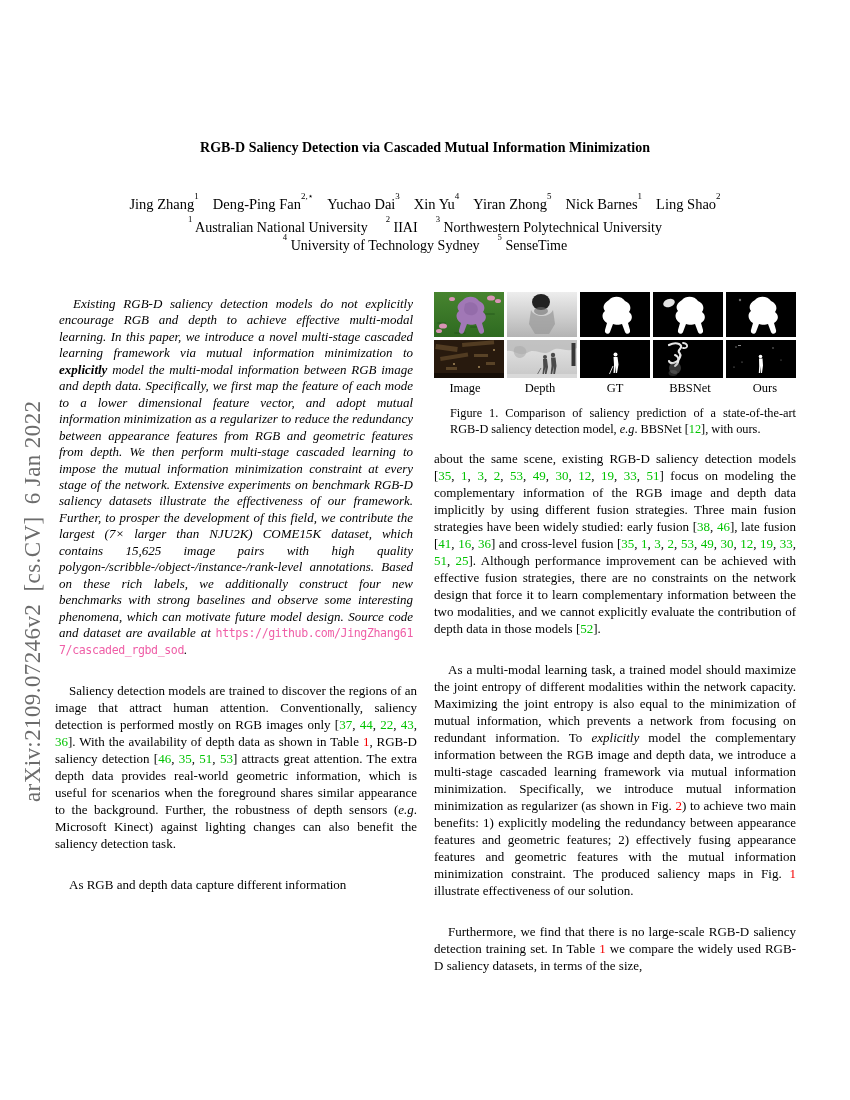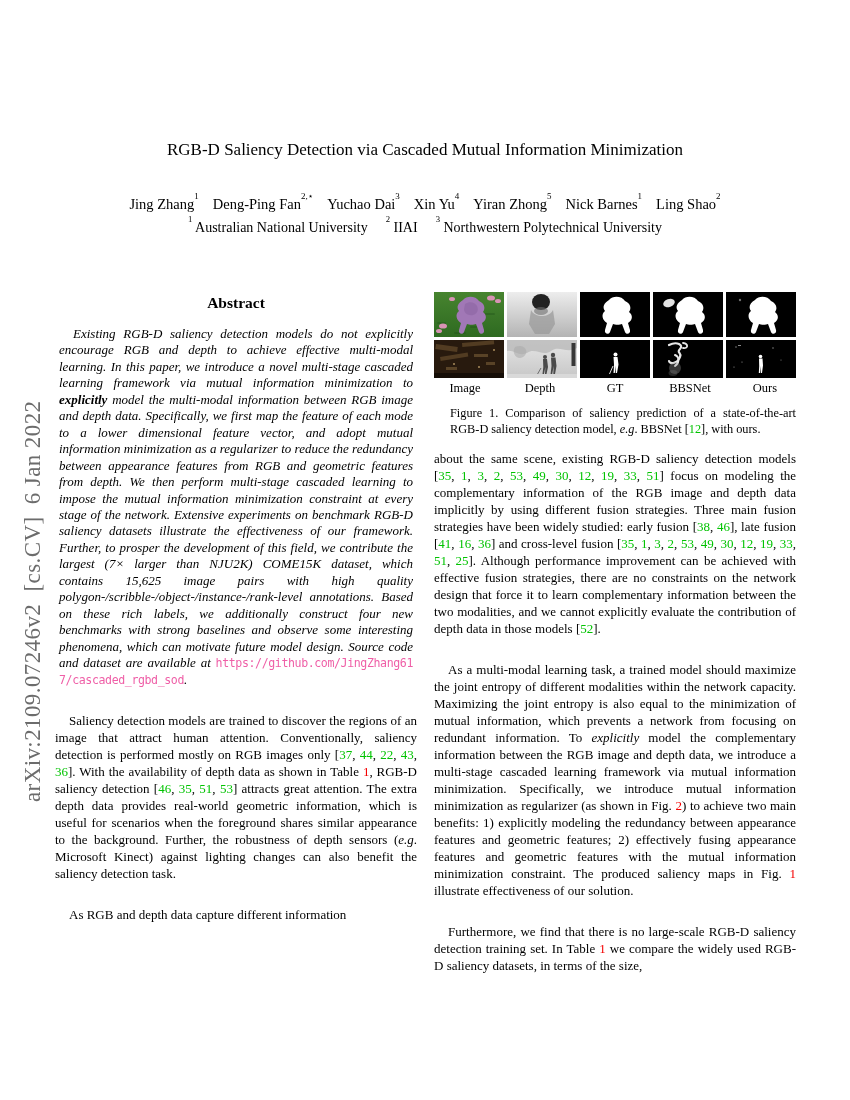--- a/index.html
+++ b/index.html
@@ -4,21 +4,21 @@
 <style>
   html,body{margin:0;padding:0;background:#fff;}
   .page{position:relative;width:850px;height:1100px;background:#ffffff;overflow:hidden;
         font-family:"Liberation Serif","DejaVu Serif",serif;color:#000;}
   
   .arxiv-banner{position:absolute;left:20px;top:802px;width:520px;
         transform:rotate(-90deg);transform-origin:0 0;
         font-size:23px;color:#6c6c6c;white-space:pre;letter-spacing:.4px;}
   
   .title{position:absolute;top:140px;left:60px;right:60px;margin:0;text-align:center;
-        font-size:17px;font-weight:normal;}
+        font-size:14px;font-weight:bold;}
   .authors{position:absolute;top:196px;left:20px;right:20px;text-align:center;font-size:14.5px;font-family:Liberation Serif, serif;}
   .author{margin:0 7px;white-space:nowrap;}
   .affil{position:absolute;left:20px;right:20px;text-align:center;font-size:14px;}
   .affil-1{top:220px;} .affil-2{top:238px;}
   .affil-item{margin:0 9px;white-space:nowrap;}
   sup{font-size:.62em;position:relative;top:-.45em;line-height:0;}
   
   .col{position:absolute;top:292px;width:362px;}
   .col-left{left:55px;} .col-right{left:434px;}
   .abs-heading{text-align:center;font-weight:bold;font-size:15.5px;margin:2px 0 14px 0;}
@@ -47,23 +47,23 @@
 </head>
 <body>
 
 <div class="page">
 
   <div class="arxiv-banner">arXiv:2109.07246v2  [cs.CV]  6 Jan 2022</div>
 
   <h1 class="title">RGB-D Saliency Detection via Cascaded Mutual Information Minimization</h1>
   <div class="authors"><span class="author"><span>Jing Zhang</span><sup>1</sup></span><span class="author"><span>Deng-Ping Fan</span><sup>2,⋆</sup></span><span class="author"><span>Yuchao Dai</span><sup>3</sup></span><span class="author"><span>Xin Yu</span><sup>4</sup></span><span class="author"><span>Yiran Zhong</span><sup>5</sup></span><span class="author"><span>Nick Barnes</span><sup>1</sup></span><span class="author"><span>Ling Shao</span><sup>2</sup></span></div>
   <div class="affil affil-1"><span class="affil-item"><sup>1</sup><span> Australian National University</span></span><span class="affil-item"><sup>2</sup><span> IIAI</span></span><span class="affil-item"><sup>3</sup><span> Northwestern Polytechnical University</span></span></div>
+  <div class="affil affil-2"><span class="affil-item"><sup>4</sup><span> University of Technology Sydney</span></span><span class="affil-item"><sup>5</sup><span> SenseTime</span></span></div>
 
   <div class="col col-left">
-    <div class="abs-heading">Abstract</div>
     <p class="abstract"><span>Existing RGB-D saliency detection models do not explicitly encourage RGB and depth to achieve effective multi-modal learning. In this paper, we introduce a novel multi-stage cascaded learning framework via mutual information minimization to </span><span class="run-bold">explicitly</span><span> model the multi-modal information between RGB image and depth data. Specifically, we first map the feature of each mode to a lower dimensional feature vector, and adopt mutual information minimization as a regularizer to reduce the redundancy between appearance features from RGB and geometric features from depth. We then perform multi-stage cascaded learning to impose the mutual information minimization constraint at every stage of the network. Extensive experiments on benchmark RGB-D saliency datasets illustrate the effectiveness of our framework. Further, to prosper the development of this field, we contribute the largest (7× larger than NJU2K) COME15K dataset, which contains 15,625 image pairs with high quality polygon-/scribble-/object-/instance-/rank-level annotations. Based on these rich labels, we additionally construct four new benchmarks with strong baselines and observe some interesting phenomena, which can motivate future model design. Source code and dataset are available at </span><span class="run-url">https://github.com/JingZhang617/cascaded_rgbd_sod</span><span>.</span></p>
     <p class="body indent"><span>Saliency detection models are trained to discover the regions of an image that attract human attention. Conventionally, saliency detection is performed mostly on RGB images only [</span><span class="run-cite">37</span><span>, </span><span class="run-cite">44</span><span>, </span><span class="run-cite">22</span><span>, </span><span class="run-cite">43</span><span>, </span><span class="run-cite">36</span><span>]. With the availability of depth data as shown in Table </span><span class="run-ref">1</span><span>, RGB-D saliency detection [</span><span class="run-cite">46</span><span>, </span><span class="run-cite">35</span><span>, </span><span class="run-cite">51</span><span>, </span><span class="run-cite">53</span><span>] attracts great attention. The extra depth data provides real-world geometric information, which is useful for scenarios when the foreground shares similar appearance to the background. Further, the robustness of depth sensors (</span><span class="run-i">e.g</span><span>. Microsoft Kinect) against lighting changes can also benefit the saliency detection task.</span></p>
     <p class="body indent"><span>As RGB and depth data capture different information</span></p>
   </div>
 
   <div class="col col-right">
     <div class="figure">
       <div class="fig-row fig-row-1">
         <svg class="tile" viewBox="0 0 70 45" preserveAspectRatio="none">
           <defs>

